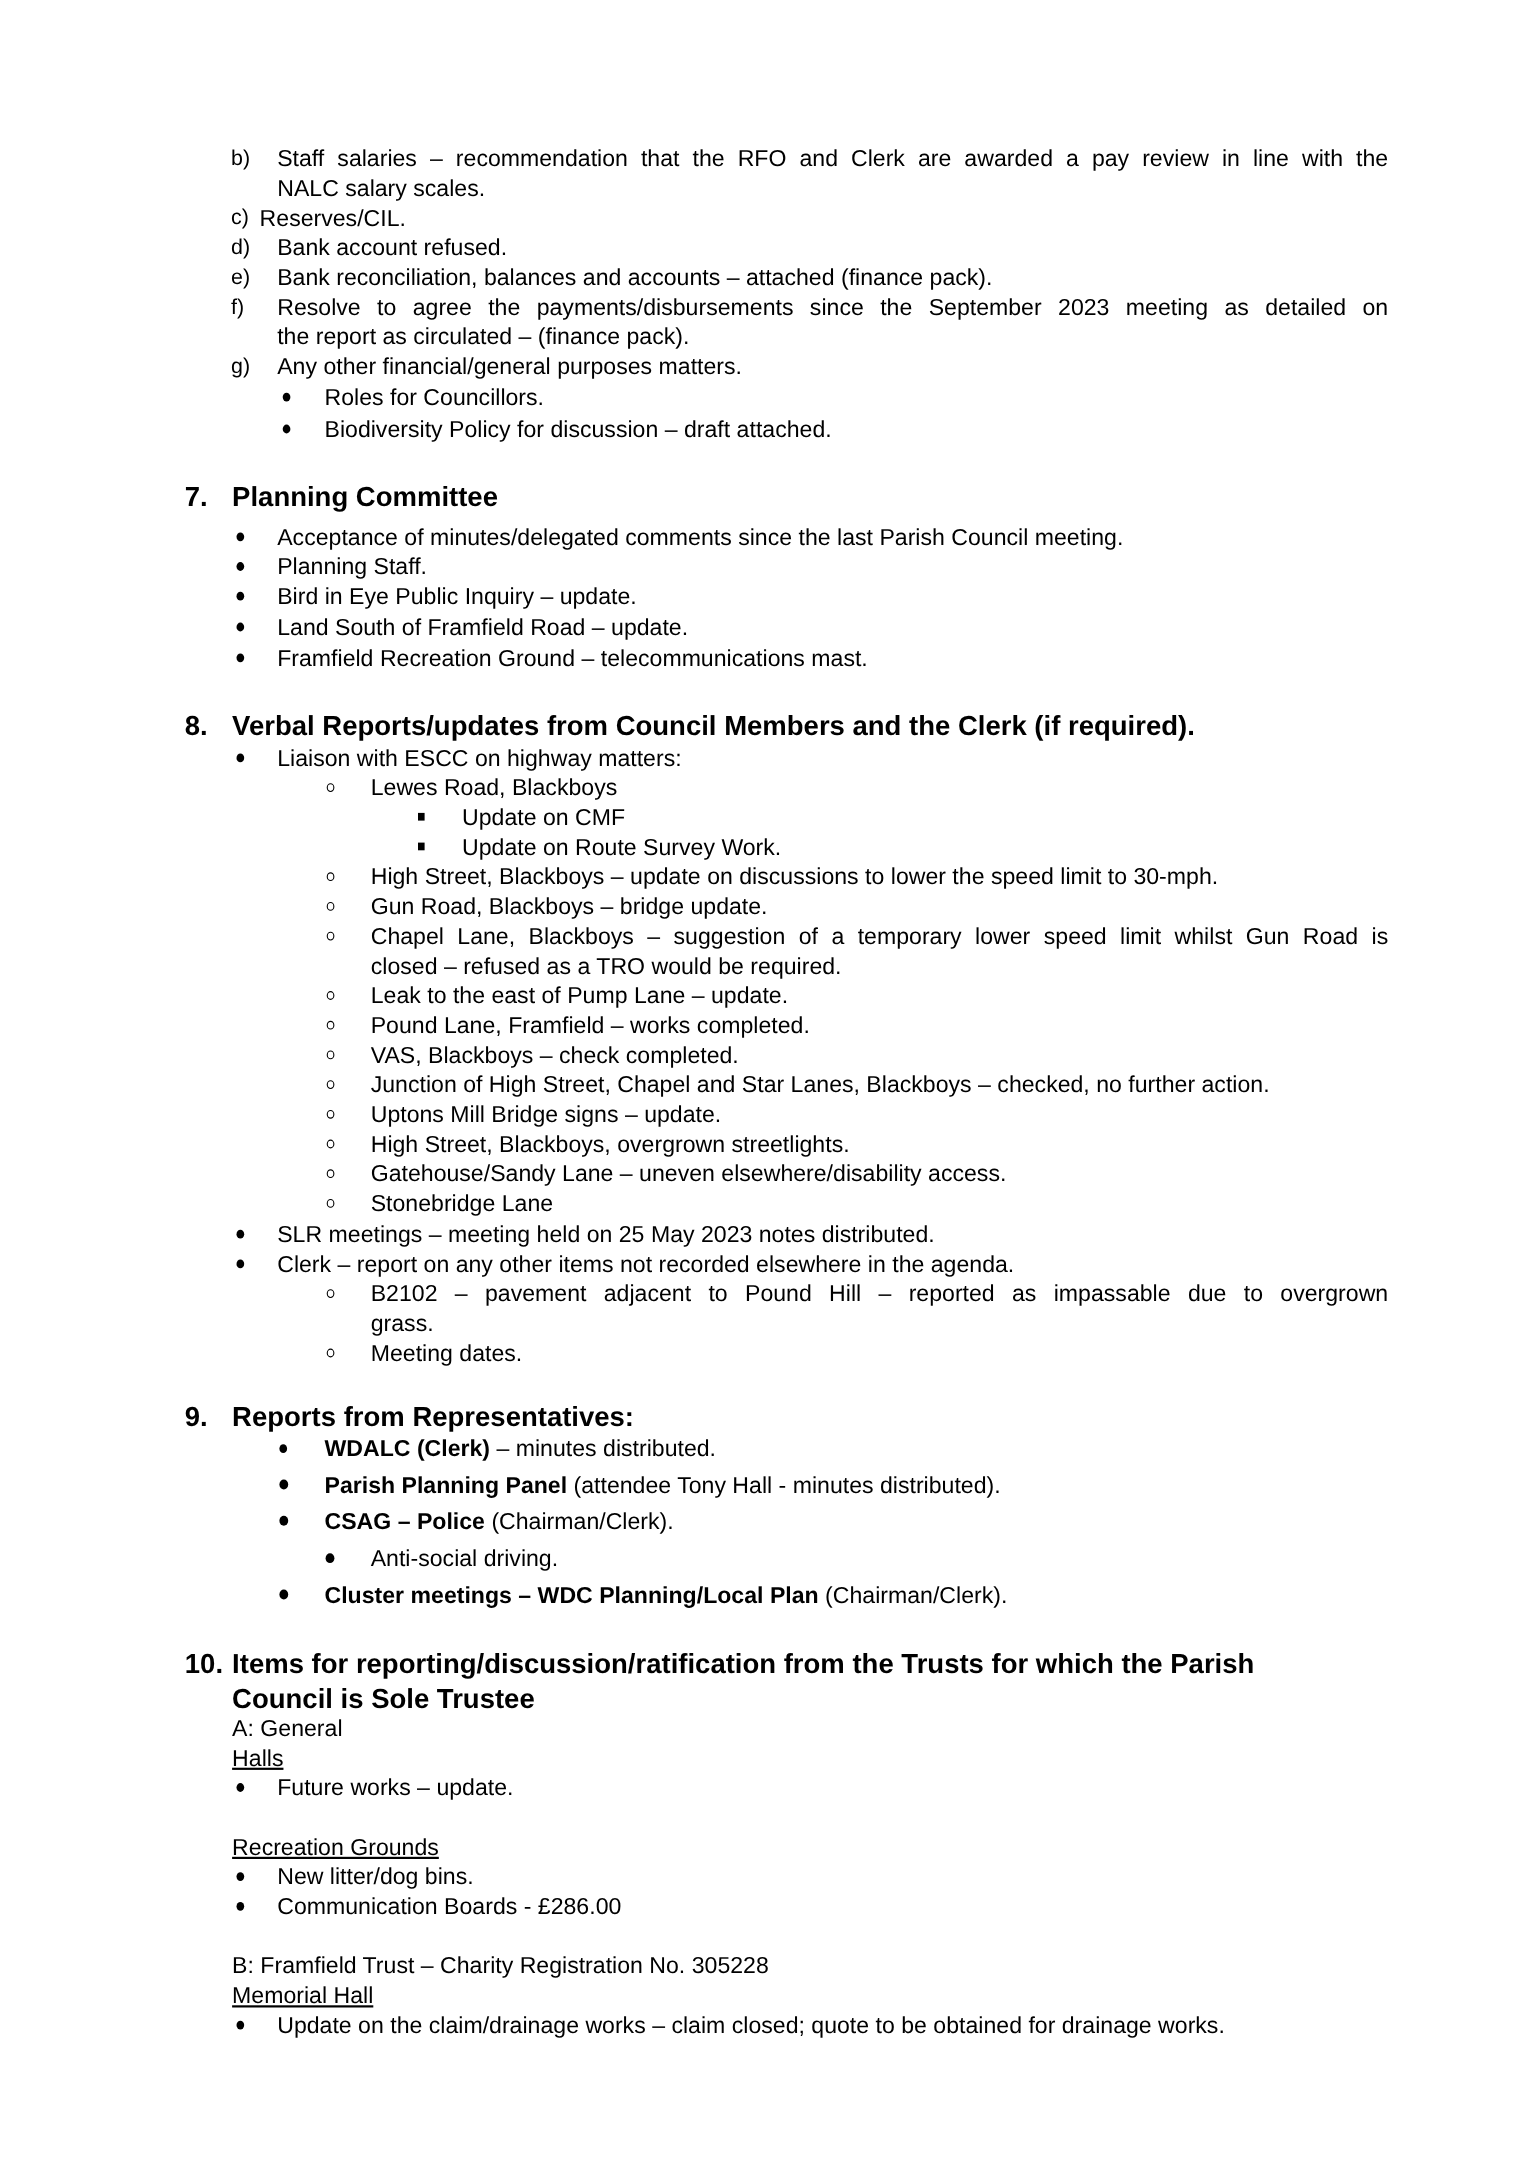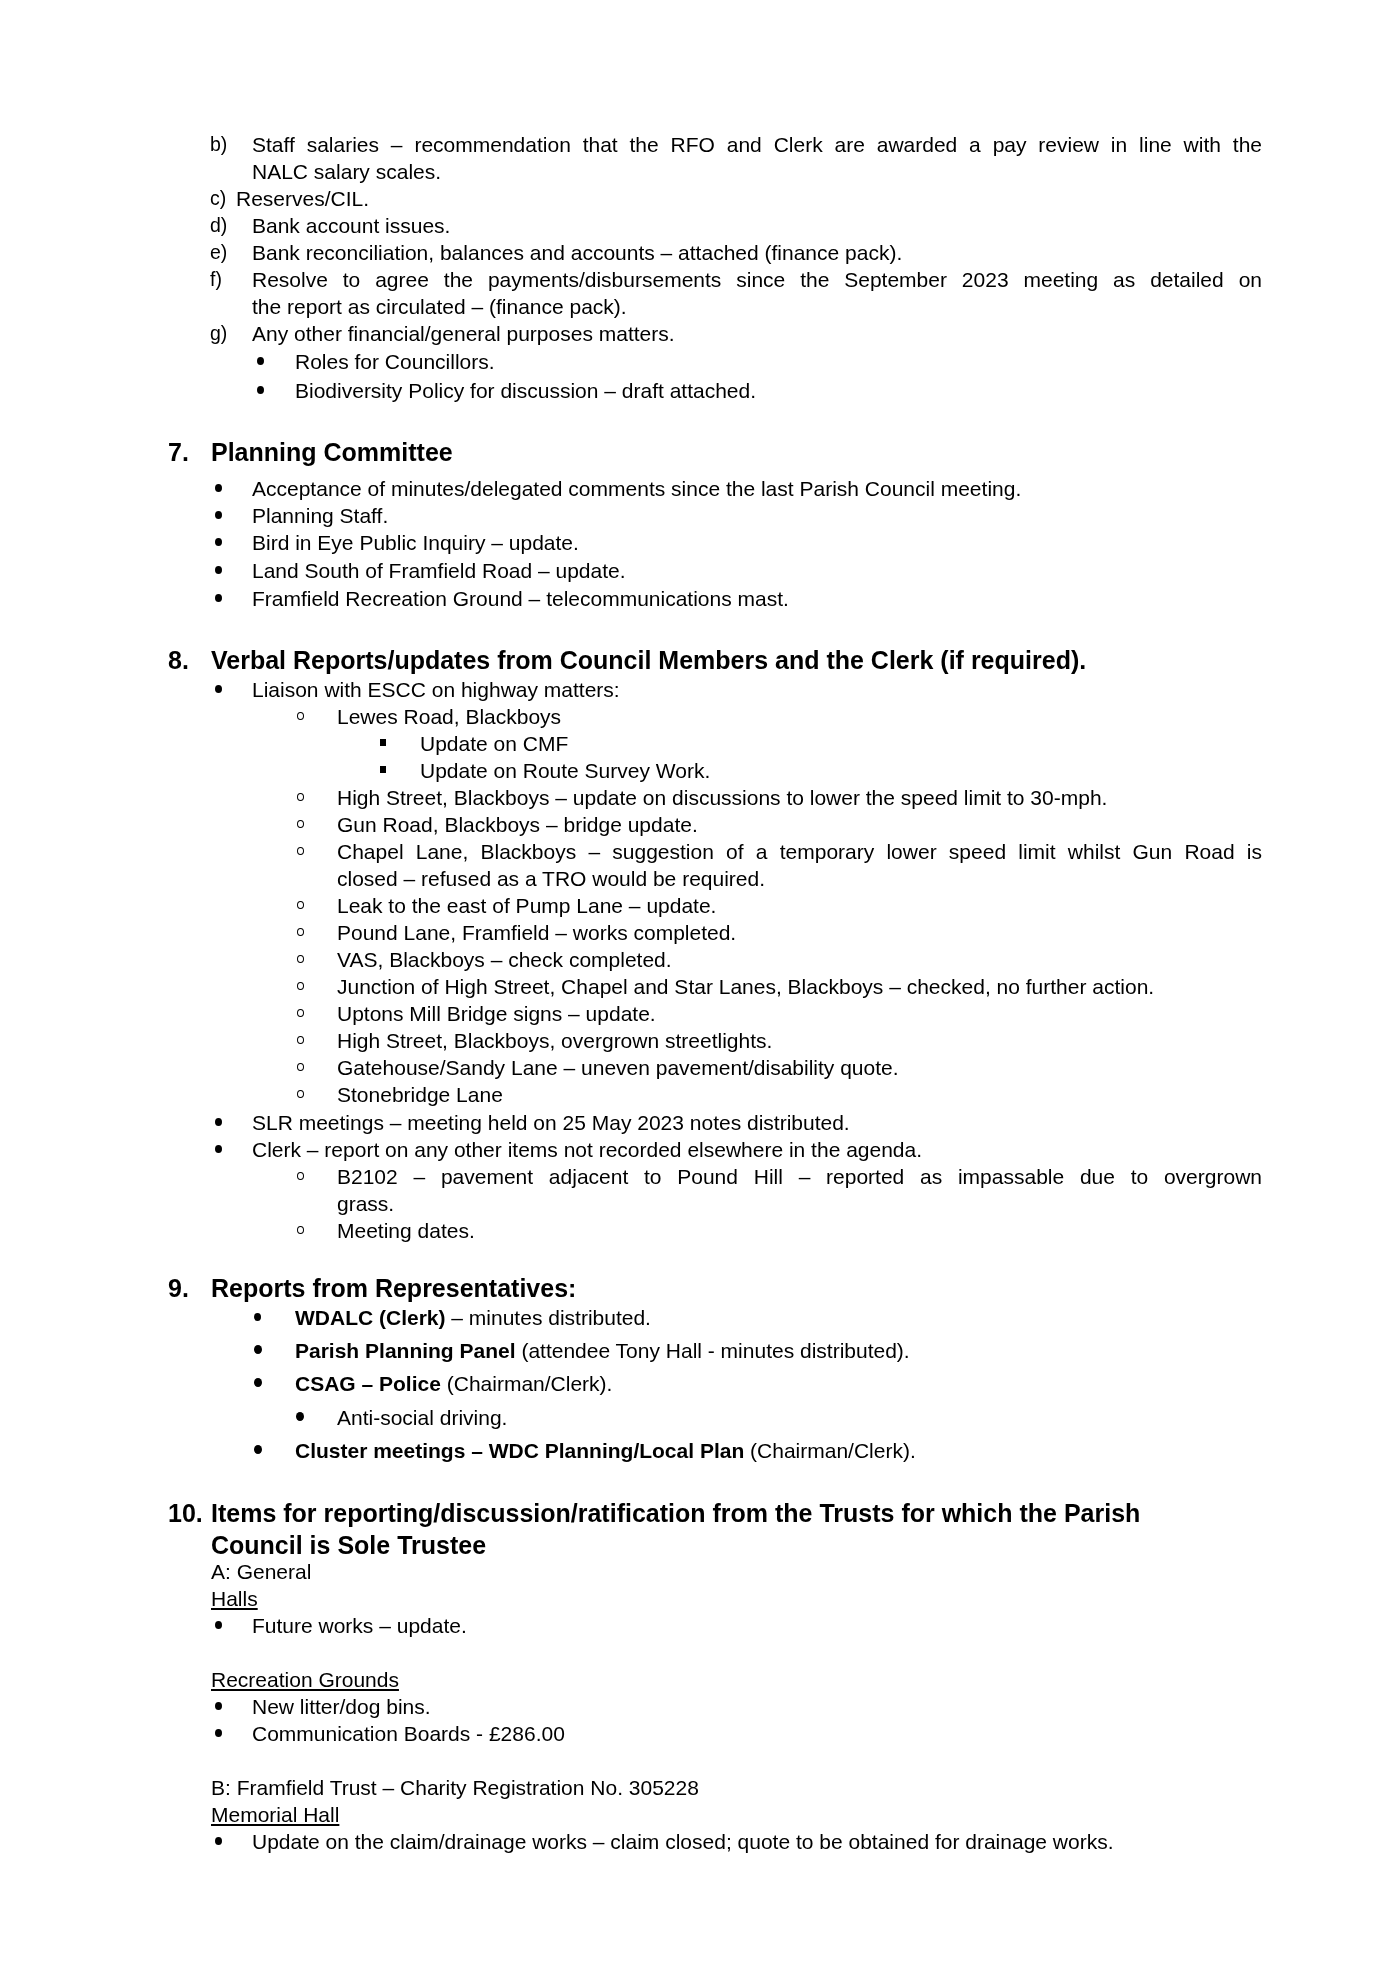--- a/index.html
+++ b/index.html
@@ -24,21 +24,21 @@
 
   <div>
     <span class="mk" style="left:210px;top:131px">b)</span>
     <span class="ln just" style="left:252px;top:131px;width:1010px">Staff salaries – recommendation that the RFO and Clerk are awarded a pay review in line with the</span>
     <span class="ln" style="left:252px;top:158px">NALC salary scales.</span>
 
     <span class="mk" style="left:210px;top:185px">c)</span>
     <span class="ln" style="left:236px;top:185px">Reserves/CIL.</span>
 
     <span class="mk" style="left:210px;top:212px">d)</span>
-    <span class="ln" style="left:252px;top:212px">Bank account issues.</span>
+    <span class="ln" style="left:252px;top:212px">Bank account refused.</span>
 
     <span class="mk" style="left:210px;top:239px">e)</span>
     <span class="ln" style="left:252px;top:239px">Bank reconciliation, balances and accounts – attached (finance pack).</span>
 
     <span class="mk" style="left:210px;top:266px">f)</span>
     <span class="ln just" style="left:252px;top:266px;width:1010px">Resolve to agree the payments/disbursements since the September 2023 meeting as detailed on</span>
     <span class="ln" style="left:252px;top:293px">the report as circulated – (finance pack).</span>
 
     <span class="mk" style="left:210px;top:320px">g)</span>
     <span class="ln" style="left:252px;top:320px">Any other financial/general purposes matters.</span>
@@ -95,21 +95,21 @@
     <span class="ln" style="left:337px;top:919px">Pound Lane, Framfield – works completed.</span>
     <span class="circ" style="left:297px;top:955px"></span>
     <span class="ln" style="left:337px;top:946px">VAS, Blackboys – check completed.</span>
     <span class="circ" style="left:297px;top:982px"></span>
     <span class="ln" style="left:337px;top:973px">Junction of High Street, Chapel and Star Lanes, Blackboys – checked, no further action.</span>
     <span class="circ" style="left:297px;top:1009px"></span>
     <span class="ln" style="left:337px;top:1000px">Uptons Mill Bridge signs – update.</span>
     <span class="circ" style="left:297px;top:1036px"></span>
     <span class="ln" style="left:337px;top:1027px">High Street, Blackboys, overgrown streetlights.</span>
     <span class="circ" style="left:297px;top:1063px"></span>
-    <span class="ln" style="left:337px;top:1054px">Gatehouse/Sandy Lane – uneven pavement/disability quote.</span>
+    <span class="ln" style="left:337px;top:1054px">Gatehouse/Sandy Lane – uneven elsewhere/disability access.</span>
     <span class="circ" style="left:297px;top:1090px"></span>
     <span class="ln" style="left:337px;top:1081px">Stonebridge Lane</span>
 
     <span class="dot" style="left:215px;top:1118px"></span>
     <span class="ln" style="left:252px;top:1109px">SLR meetings – meeting held on 25 May 2023 notes distributed.</span>
     <span class="dot" style="left:215px;top:1145px"></span>
     <span class="ln" style="left:252px;top:1136px">Clerk – report on any other items not recorded elsewhere in the agenda.</span>
 
     <span class="circ" style="left:297px;top:1172px"></span>
     <span class="ln just" style="left:337px;top:1163px;width:925px">B2102 – pavement adjacent to Pound Hill – reported as impassable due to overgrown</span>

